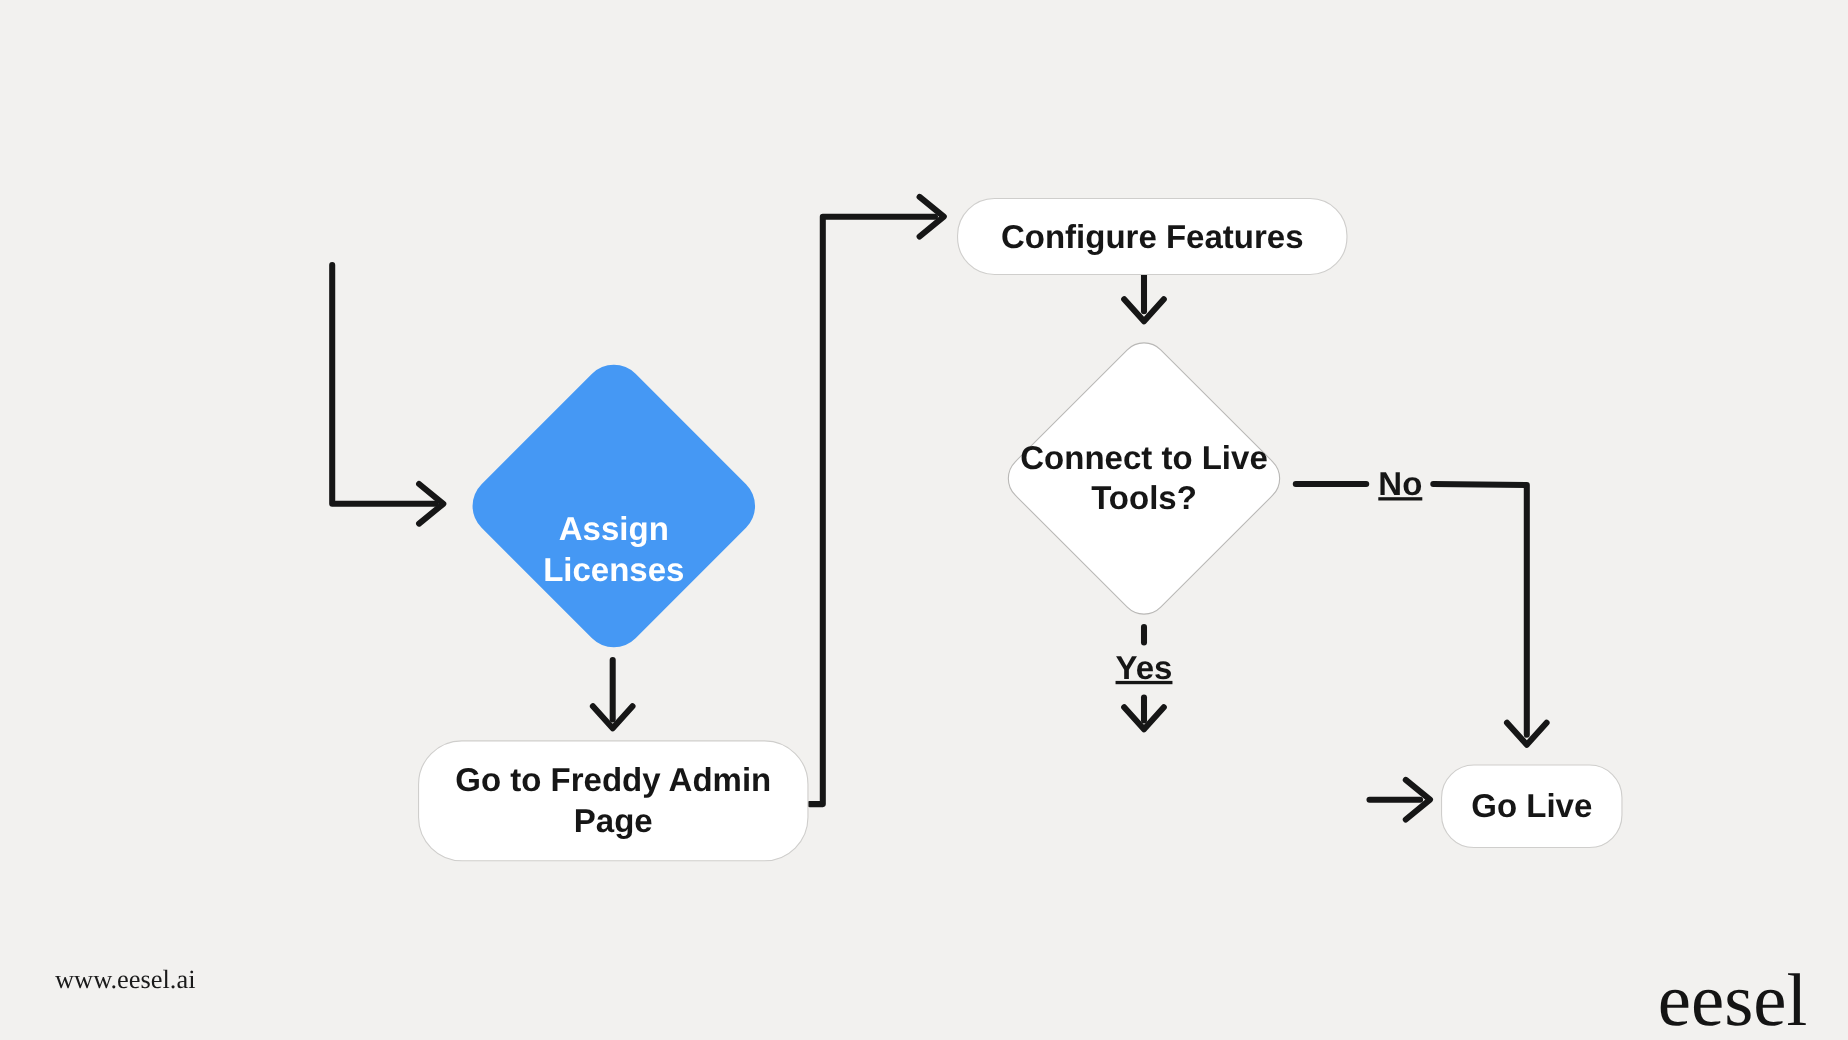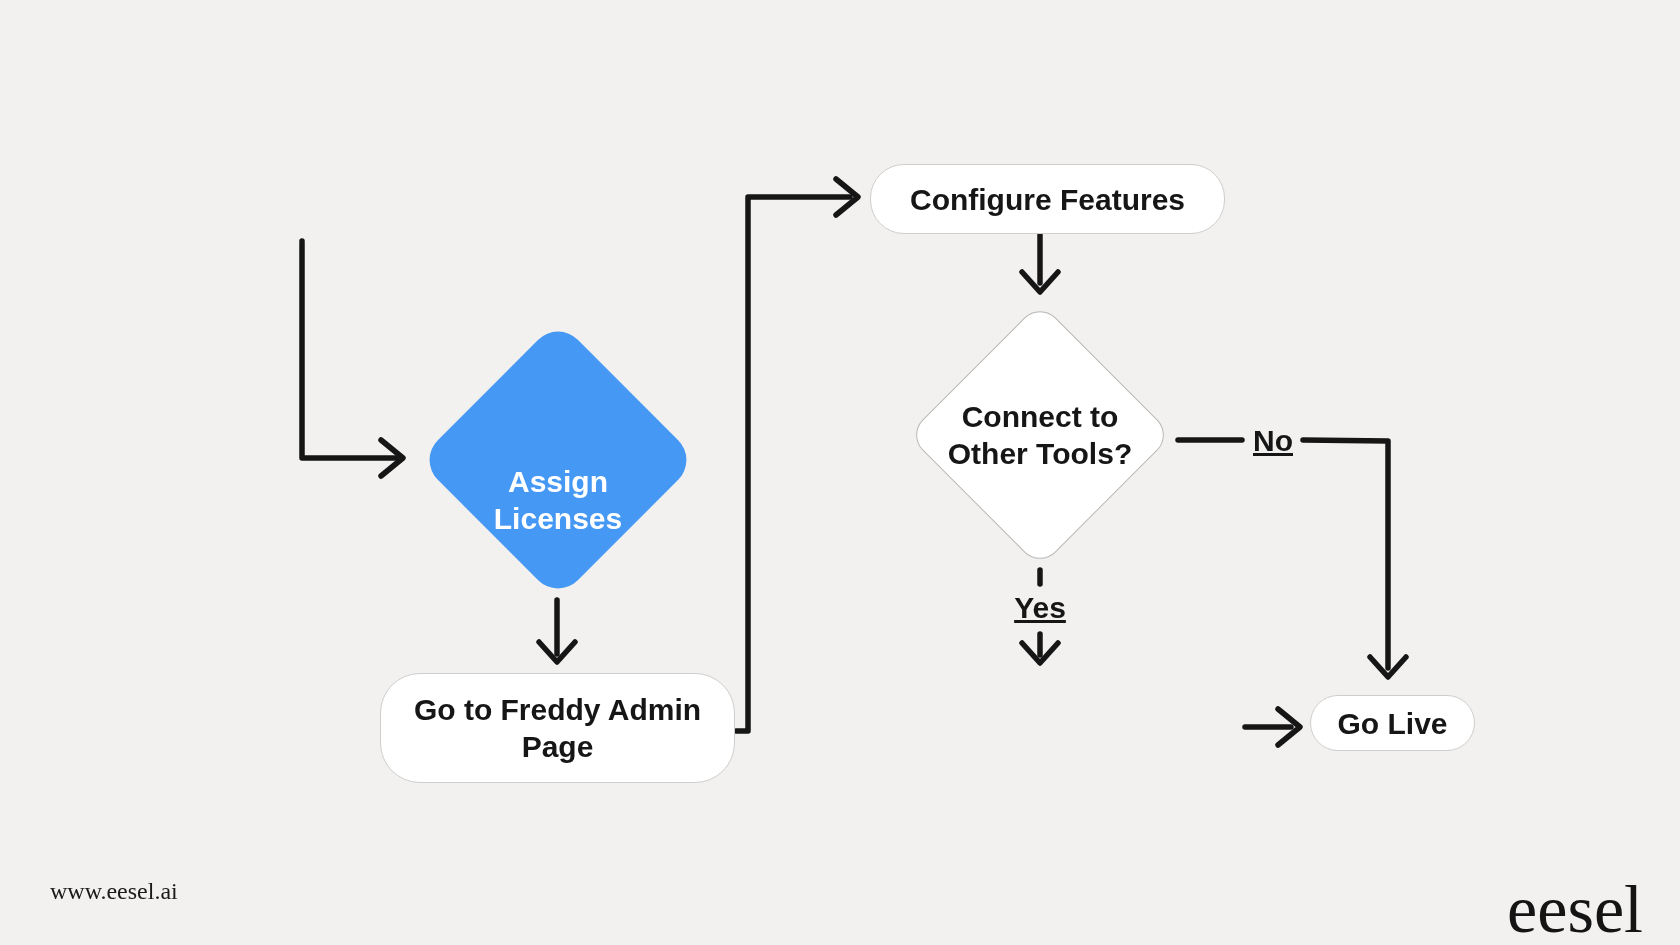--- a/index.html
+++ b/index.html
@@ -34,24 +34,24 @@
     text-align:center;
     background:var(--color-node-fill);
     border:1.5px solid var(--color-node-border);
     color:var(--color-text);
     font-weight:700;
     font-size:30px;
     line-height:37px;
   }
   .node.single{white-space:nowrap;}
   .node-start{left:207px;top:173px;width:408px;height:68px;border-radius:33px;}
-  .node-configure{left:870px;top:164px;width:355px;height:70px;border-radius:34px;}
+  .node-configure{left:870px;top:180px;width:355px;height:70px;border-radius:34px;}
   .node-freddy{left:380px;top:673px;width:355px;height:110px;border-radius:40px;}
   .node-follow{left:843px;top:673px;width:397px;height:110px;border-radius:40px;}
-  .node-golive{left:1310px;top:695px;width:165px;height:56px;border-radius:30px;}
+  .node-golive{left:1310px;top:695px;width:165px;height:76px;border-radius:30px;}
   .diamond-shape{
     position:absolute;
     transform:rotate(45deg);
   }
   .diamond-assign{
     left:459px;top:361px;width:198px;height:198px;
     background:var(--color-accent-blue);
     border-radius:28px;
   }
   .diamond-decision{
@@ -133,21 +133,21 @@
 
   <div class="node node-freddy">
     <span style="width:310px;">Go to Freddy Admin Page</span>
   </div>
 
   <div class="node single node-configure">
     <span>Configure Features</span>
   </div>
 
   <div class="diamond-shape diamond-decision"></div>
-  <div class="diamond-label label-decision">Connect to Other Tools?</div>
+  <div class="diamond-label label-decision">Connect to Live Tools?</div>
 
 
   <div class="node single node-golive">
     <span>Go Live</span>
   </div>
 
   <div class="edge-label edge-label-yes">Yes</div>
   <div class="edge-label edge-label-no">No</div>
 
   <div class="footer-url">www.eesel.ai</div>

